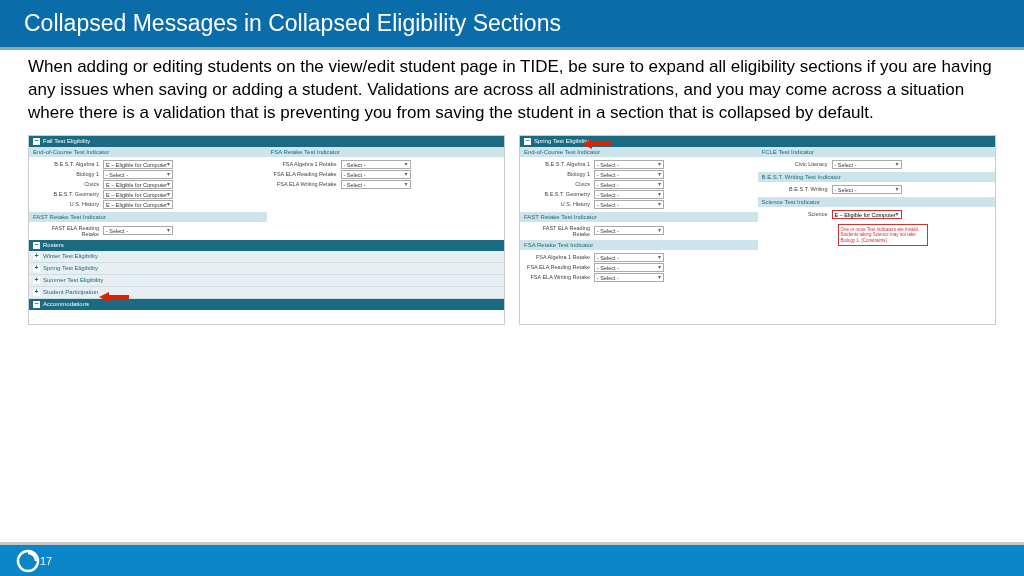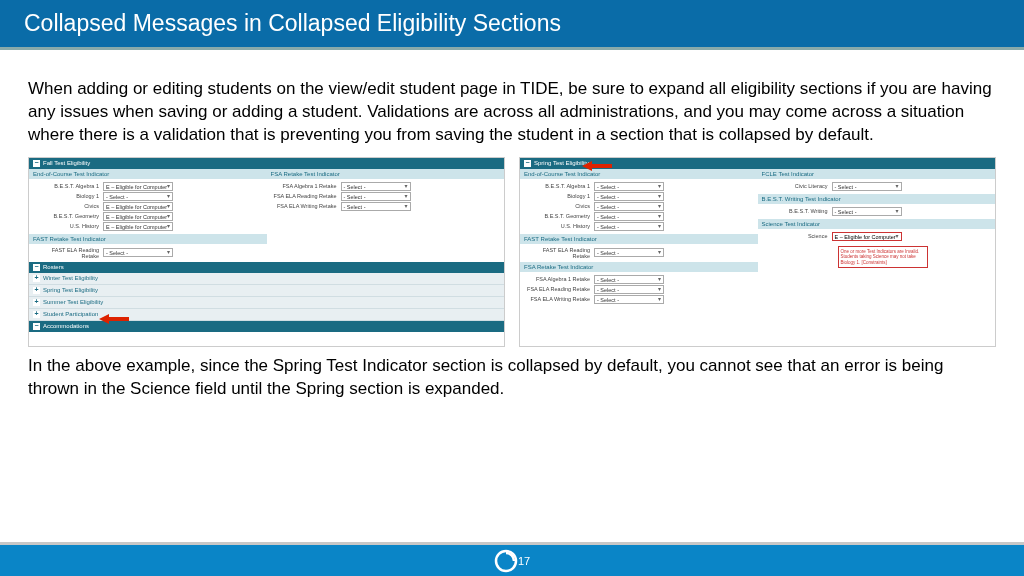--- a/index.html
+++ b/index.html
@@ -1,18 +1,18 @@
 <!DOCTYPE html>
 <html><head>
 <meta charset="utf-8">
 <style>
   * { box-sizing: border-box; margin: 0; padding: 0; }
   body { font-family: Arial, sans-serif; width: 1024px; height: 576px; overflow: hidden; background: #fff; position: relative; }
   .header-bar { background: #0a6ca8; color: #fff; padding: 10px 24px; font-size: 23px; font-weight: 400; border-bottom: 3px solid #8aa; }
-  .content { padding: 28px 28px 6px 28px; }
+  .content { padding: 6px 28px 6px 28px; }
   .para { font-size: 17px; line-height: 1.35; color: #000; margin-bottom: 10px; }
   .screens { display: flex; gap: 14px; margin: 4px 0 8px 0; }
   .screen { border: 1px solid #ccc; background: #fff; position: relative; }
   .screen.left { width: 484px; height: 190px; }
   .screen.right { width: 484px; height: 190px; }
   
   .sec-hdr { background: #1a6b82; color: #fff; font-size: 6px; padding: 2px 4px; display: flex; align-items: center; gap: 3px; }
   .sec-hdr.dark { background: #1a6b82; }
   .minus { width: 7px; height: 7px; background: #fff; color: #1a6b82; font-size: 7px; line-height: 6px; text-align: center; font-weight: bold; }
   .plus { width: 7px; height: 7px; background: #fff; color: #1a6b82; font-size: 7px; line-height: 6px; text-align: center; font-weight: bold; }
@@ -22,21 +22,21 @@
   .form-row label { width: 70px; text-align: right; color: #444; padding-right: 4px; }
   .sel { border: 1px solid #aaa; font-size: 5.5px; padding: 0 2px; background: #fff; width: 70px; height: 9px; line-height: 8px; position: relative; color: #333; }
   .sel::after { content: "▾"; position: absolute; right: 2px; top: -1px; font-size: 6px; color: #666; }
   .sel.err { border: 1px solid #c33; color: #000; }
   .cols { display: flex; }
   .col { flex: 1; }
   .collapsed-row { background: #e8eff2; color: #1a6b82; font-size: 6px; padding: 2px 4px; display: flex; align-items: center; gap: 3px; border-bottom: 1px solid #d0dde2; }
   .err-box { border: 1px solid #c33; color: #c33; font-size: 4.5px; padding: 2px; margin: 2px 4px 2px 80px; width: 90px; line-height: 1.2; }
   .red-arrow { position: absolute; width: 30px; height: 10px; }
   .red-arrow svg { width: 100%; height: 100%; }
-  .footer { position: absolute; bottom: 0; left: 0; right: 0; height: 34px; background: #0a85c7; display: flex; align-items: center; padding: 0 16px; justify-content: center; border-top: 3px solid #c7c7c7; }
+  .footer { position: absolute; bottom: 0; left: 0; right: 0; height: 34px; background: #0a85c7; display: flex; align-items: center; padding: 0 16px; justify-content: flex-start; border-top: 3px solid #c7c7c7; }
   .logo { width: 24px; height: 24px; }
   .pagenum { color: #fff; font-size: 11px; }
 </style>
 </head>
 <body>
 
 <div class="header-bar">Collapsed Messages in Collapsed Eligibility Sections</div>
 
 <div class="content">
   <p class="para">When adding or editing students on the view/edit student page in TIDE, be sure to expand all eligibility sections if you are having any issues when saving or adding a student. Validations are across all administrations, and you may come across a situation where there is a validation that is preventing you from saving the student in a section that is collapsed by default.</p>
@@ -210,21 +210,20 @@
       </div>
       <div class="red-arrow" style="left:62px; top:-1px;">
         <svg viewBox="0 0 30 10">
             <polygon points="0,5 10,0 10,3 30,3 30,7 10,7 10,10" fill="#d20"></polygon>
           </svg>
       </div>
     </div>
 
   </div>
 
-  <p class="para">In the above example, since the Spring Test Indicator section is collapsed by default, you cannot see that an error is being thrown in the Science field until the Spring section is expanded.</p>
 </div>
 
 <div class="footer">
   <svg class="logo" viewBox="0 0 24 24">
     <circle cx="12" cy="12" r="10" fill="none" stroke="#fff" stroke-width="2.5"></circle>
     <path d="M12 4 A8 8 0 0 1 20 12" fill="none" stroke="#fff" stroke-width="2.5"></path>
   </svg>
   <span class="pagenum">17</span>
 </div>
 

